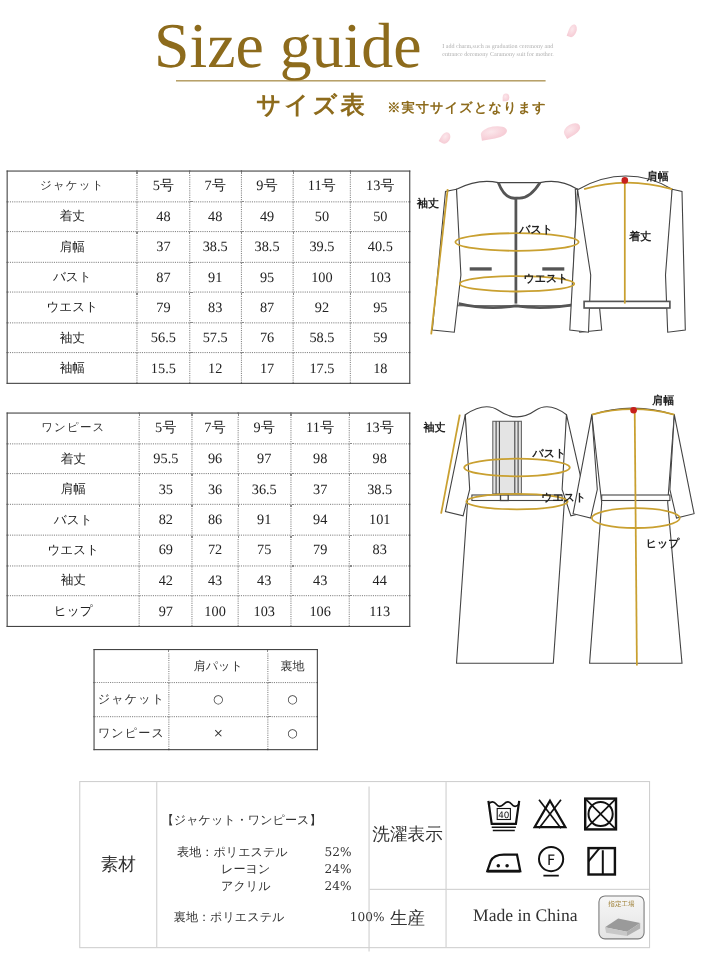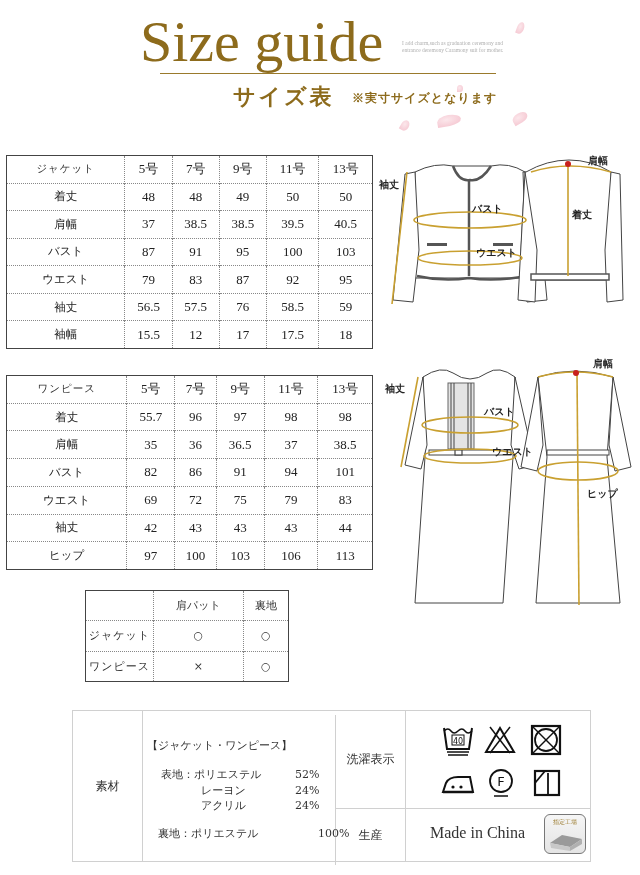--- a/index.html
+++ b/index.html
@@ -62,21 +62,21 @@
   }
   .opt-table tr:first-child td { border-top: none; }
   .opt-table td:first-child { border-left: none; width: 68px; letter-spacing: 1px; }
 
   
   .mat {
     position: absolute; left: 72px; top: 710px; width: 519px; height: 152px;
     border: 1px solid #d0d0d0;
   }
   .mat .cell { position: absolute; border-color: #d0d0d0; border-style: solid; border-width: 0; }
-  .mat .lbl { font-family: "DejaVu Serif", serif; font-size: 12px; color: #333; display: flex; align-items: center; justify-content: center; }
+  .mat .lbl { font-family: "DejaVu Serif", serif; font-size: 16px; color: #333; display: flex; align-items: center; justify-content: center; }
   .mat-text { font-family: "DejaVu Serif", serif; font-size: 11px; color: #333; line-height: 15px; }
   .mat-row { position: absolute; white-space: nowrap; }
   .care-icon { position: absolute; }
   .made-in { font-family: "Liberation Serif", serif; font-size: 16px; color: #333; }
   .factory-badge {
     position: absolute; width: 42px; height: 40px; border: 1px solid #777; border-radius: 6px;
     background: linear-gradient(#f6f6f6, #e4e4e4);
   }
   .factory-badge .fb-text { position: absolute; top: 3px; left: 0; width: 100%; text-align: center; font-size: 6px; color: #9a7a2c; font-family: "DejaVu Sans", sans-serif; }
 </style>
@@ -162,21 +162,21 @@
       <tr>
     <td class="corner">ワンピース</td>
     <td>5号</td>
     <td>7号</td>
     <td>9号</td>
     <td>11号</td>
     <td>13号</td>
   </tr>
   <tr>
     <td>着丈</td>
-    <td>55.7</td>
+    <td>95.5</td>
     <td>96</td>
     <td>97</td>
     <td>98</td>
     <td>98</td>
   </tr>
   <tr>
     <td>肩幅</td>
     <td>35</td>
     <td>36</td>
     <td>36.5</td>

